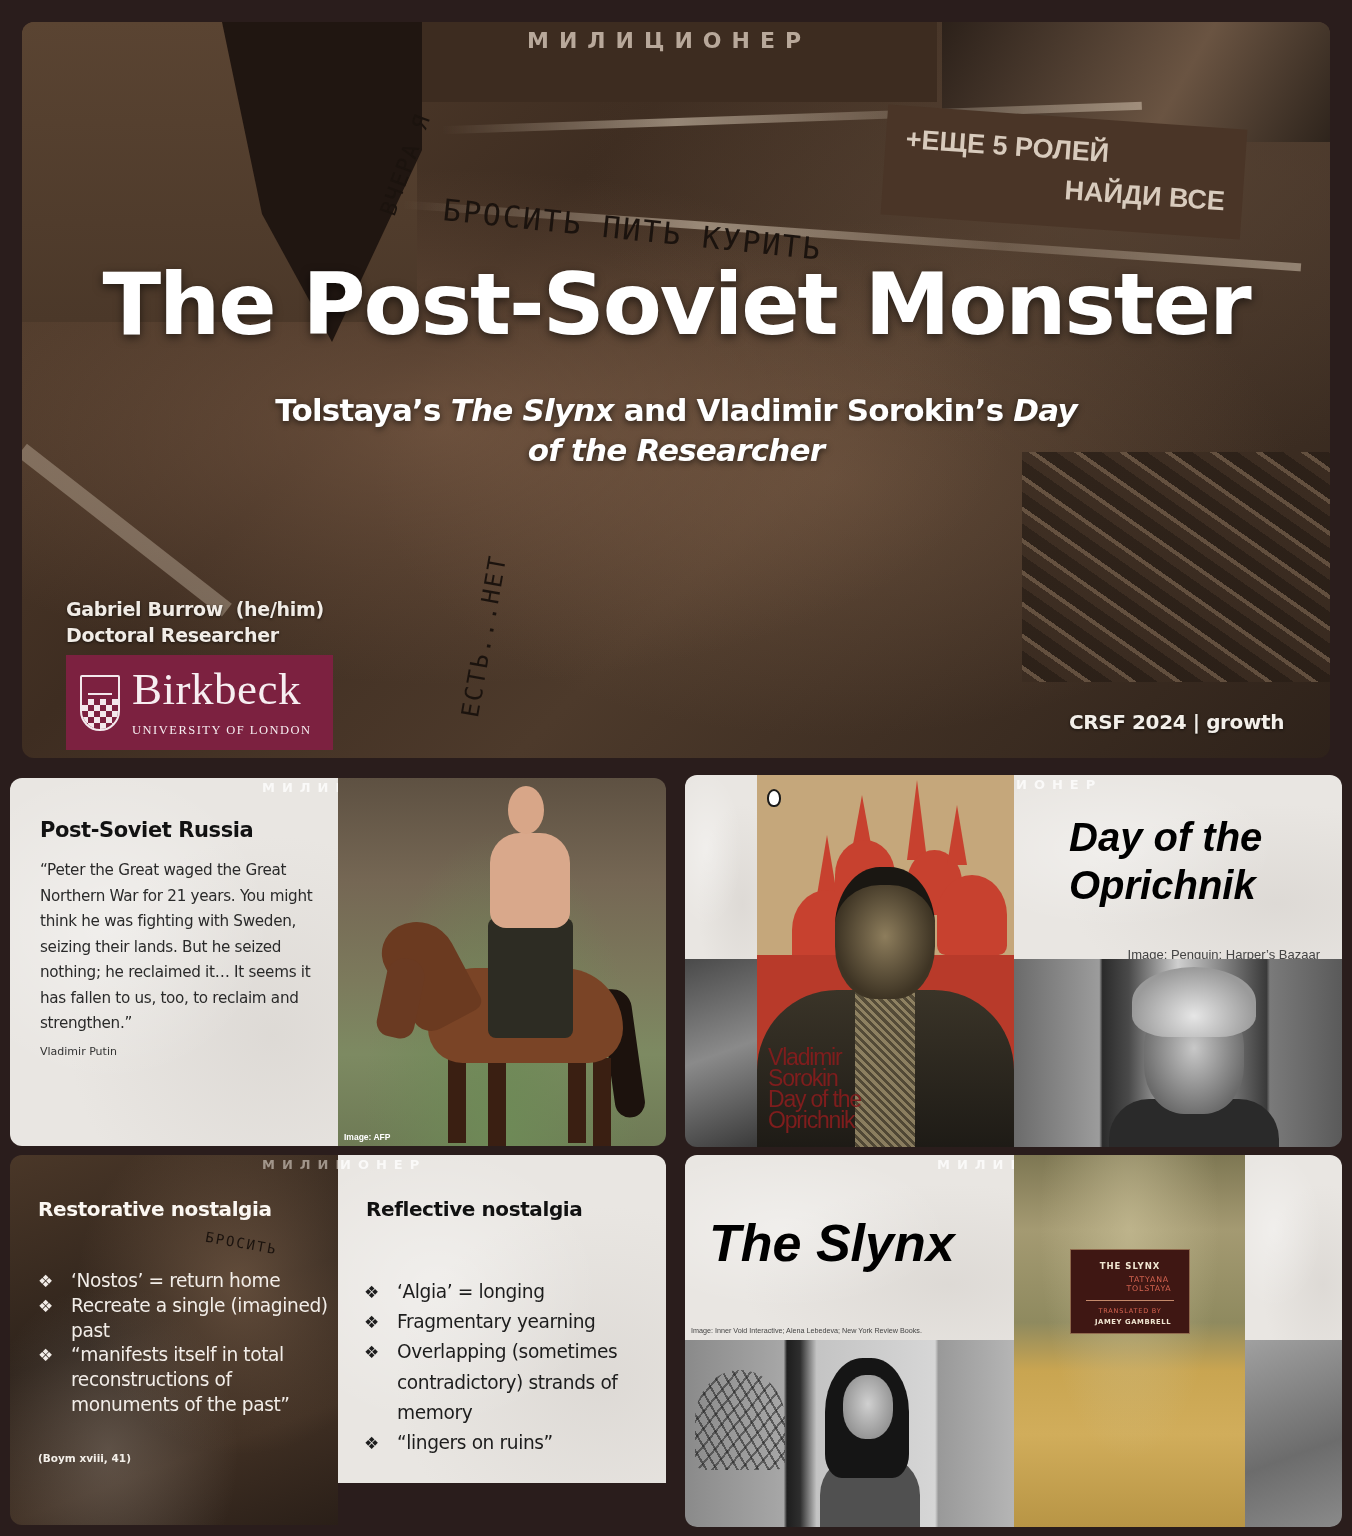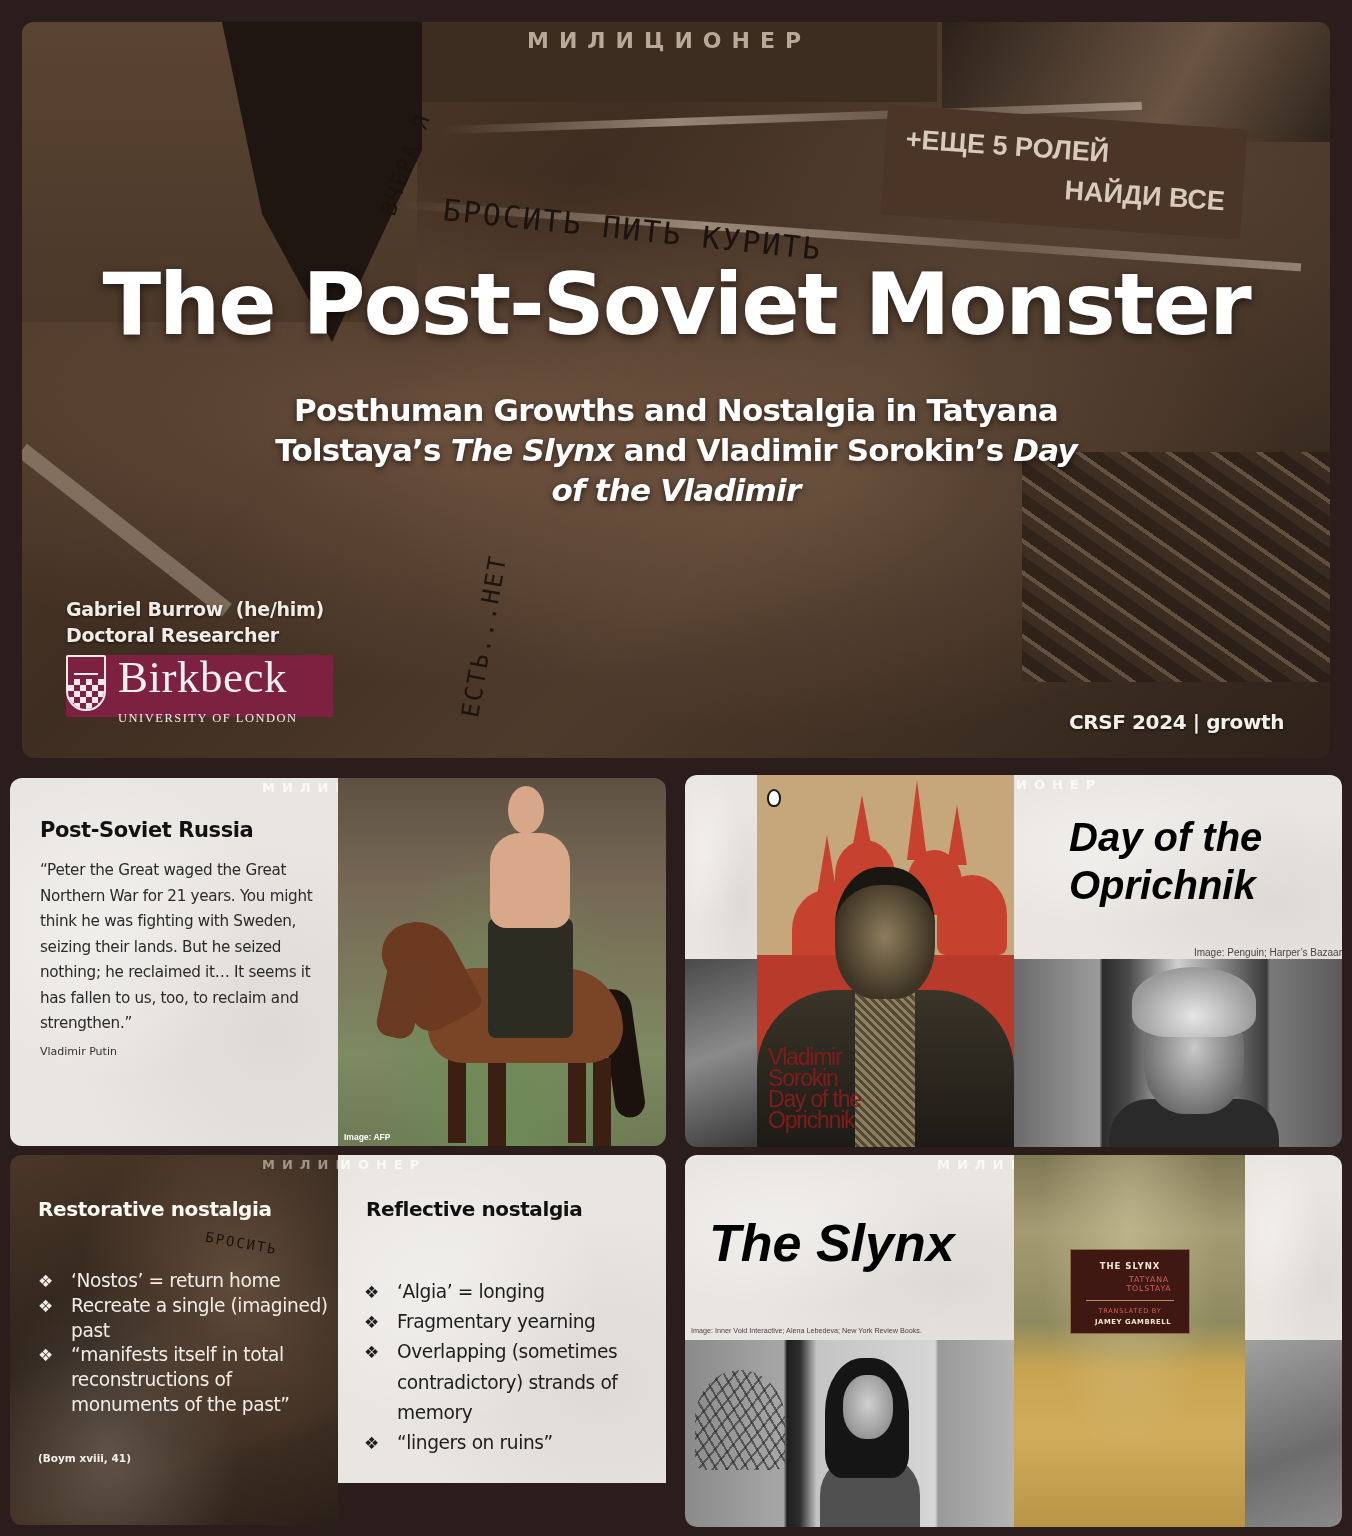--- a/index.html
+++ b/index.html
@@ -23,21 +23,21 @@
   .label-strip { position: absolute; background: #4a3527; color: #d8cbbd; font-family: "Liberation Sans", sans-serif; font-weight: bold; }
 
   #main-title { position: absolute; left: 0; right: 0; top: 232px; text-align: center; color: #ffffff;
     font-family: "DejaVu Sans", sans-serif; font-weight: bold; font-size: 86px; letter-spacing: -2px;
     text-shadow: 0 3px 10px rgba(0,0,0,0.55); }
   #subtitle { position: absolute; left: 180px; right: 180px; top: 368px; text-align: center; color: #ffffff;
     font-family: "DejaVu Sans", sans-serif; font-weight: bold; font-size: 31px; line-height: 40px; letter-spacing: -0.8px;
     text-shadow: 0 2px 6px rgba(0,0,0,0.6); }
   #subtitle i { font-style: italic; }
   #author-block { position: absolute; left: 44px; top: 574px; color: #f1ece6; font-family: "DejaVu Sans", sans-serif; font-weight: bold; font-size: 19px; line-height: 26px; letter-spacing: -0.3px; text-shadow: 0 1px 3px rgba(0,0,0,0.6); }
-  #birkbeck-logo { position: absolute; left: 44px; top: 633px; width: 267px; height: 62px; background: #7c2140; display: flex; align-items: flex-start; }
+  #birkbeck-logo { position: absolute; left: 44px; top: 633px; width: 267px; height: 95px; background: #7c2140; display: flex; align-items: center; padding-left: 14px; }
   .crest { width: 40px; height: 56px; border: 2px solid #f3e8ec; border-radius: 2px 2px 20px 20px; position: relative; overflow: hidden; flex: none; }
   .crest-check { position: absolute; left: 0; right: 0; bottom: 0; height: 30px;
     background-image: linear-gradient(45deg, #f3e8ec 25%, transparent 25%, transparent 75%, #f3e8ec 75%), linear-gradient(45deg, #f3e8ec 25%, transparent 25%, transparent 75%, #f3e8ec 75%);
     background-size: 12px 12px; background-position: 0 0, 6px 6px; }
   .crest-top { position: absolute; left: 6px; right: 6px; top: 6px; height: 12px; border-bottom: 2px solid #f3e8ec; }
   .logo-text { margin-left: 12px; color: #f7eef1; font-family: "Liberation Serif", "DejaVu Serif", serif; }
   .logo-name { font-size: 45px; line-height: 44px; letter-spacing: 0.5px; }
   .logo-sub { font-size: 12.5px; letter-spacing: 1.5px; margin-top: 12px; }
   #conf-tag { position: absolute; right: 46px; top: 688px; color: #f3efe9; font-family: "DejaVu Sans", sans-serif; font-weight: bold; font-size: 20px; letter-spacing: -0.4px; text-shadow: 0 1px 3px rgba(0,0,0,0.6); }
 
@@ -155,23 +155,22 @@
   <div class="scrawl" style="left:380px;top:600px;font-size:24px;transform:rotate(-80deg);">ЕСТЬ...НЕТ</div>
 
   <div class="label-strip" style="left:862px;top:95px;width:360px;height:110px;transform:rotate(4deg);">
     <div style="position:absolute;left:20px;top:18px;font-size:27px;">+ЕЩЕ 5 РОЛЕЙ</div>
     <div style="position:absolute;left:182px;top:58px;font-size:27px;">НАЙДИ ВСЕ</div>
   </div>
 
   <h1 id="main-title">The Post-Soviet Monster</h1>
 
   <div id="subtitle">
-    <div>Posthuman Growths and Nostalgia in Tatyana</div>
     <div><span>Tolstaya’s </span><i>The Slynx</i><span> and Vladimir Sorokin’s </span><i>Day</i></div>
-    <div><i>of the Vladimir</i></div>
+    <div><i>of the Researcher</i></div>
   </div>
 
   <div id="author-block">
     <div style="white-space:pre;">Gabriel Burrow  (he/him)</div>
     <div>Doctoral Researcher</div>
   </div>
 
   <div id="birkbeck-logo">
     <div class="crest">
       <div class="crest-top"></div>
@@ -234,21 +233,21 @@
       <div>Day of the</div>
       <div>Oprichnik</div>
     </div>
   </div>
   <div id="opr-right" class="light-tex">
     <div class="watermark" style="left:2px;top:2px;">ИОНЕР</div>
     <div id="opr-title" class="big-title">
       <div>Day of the</div>
       <div>Oprichnik</div>
     </div>
-    <div class="img-credit" style="right:0;top:172px;color:#444;font-size:10px;padding-left:48px;">Image: Penguin; Harper’s Bazaar</div>
+    <div class="img-credit" style="right:22px;top:172px;color:#444;font-size:13px;padding-left:48px;">Image: Penguin; Harper’s Bazaar</div>
   </div>
   <div id="opr-photo">
     <div class="portrait-coat"></div>
     <div class="portrait-face"></div>
     <div class="portrait-hair"></div>
   </div>
 </section>
 
 <section id="slide-nostalgia" class="slide">
   <div id="nost-left">

